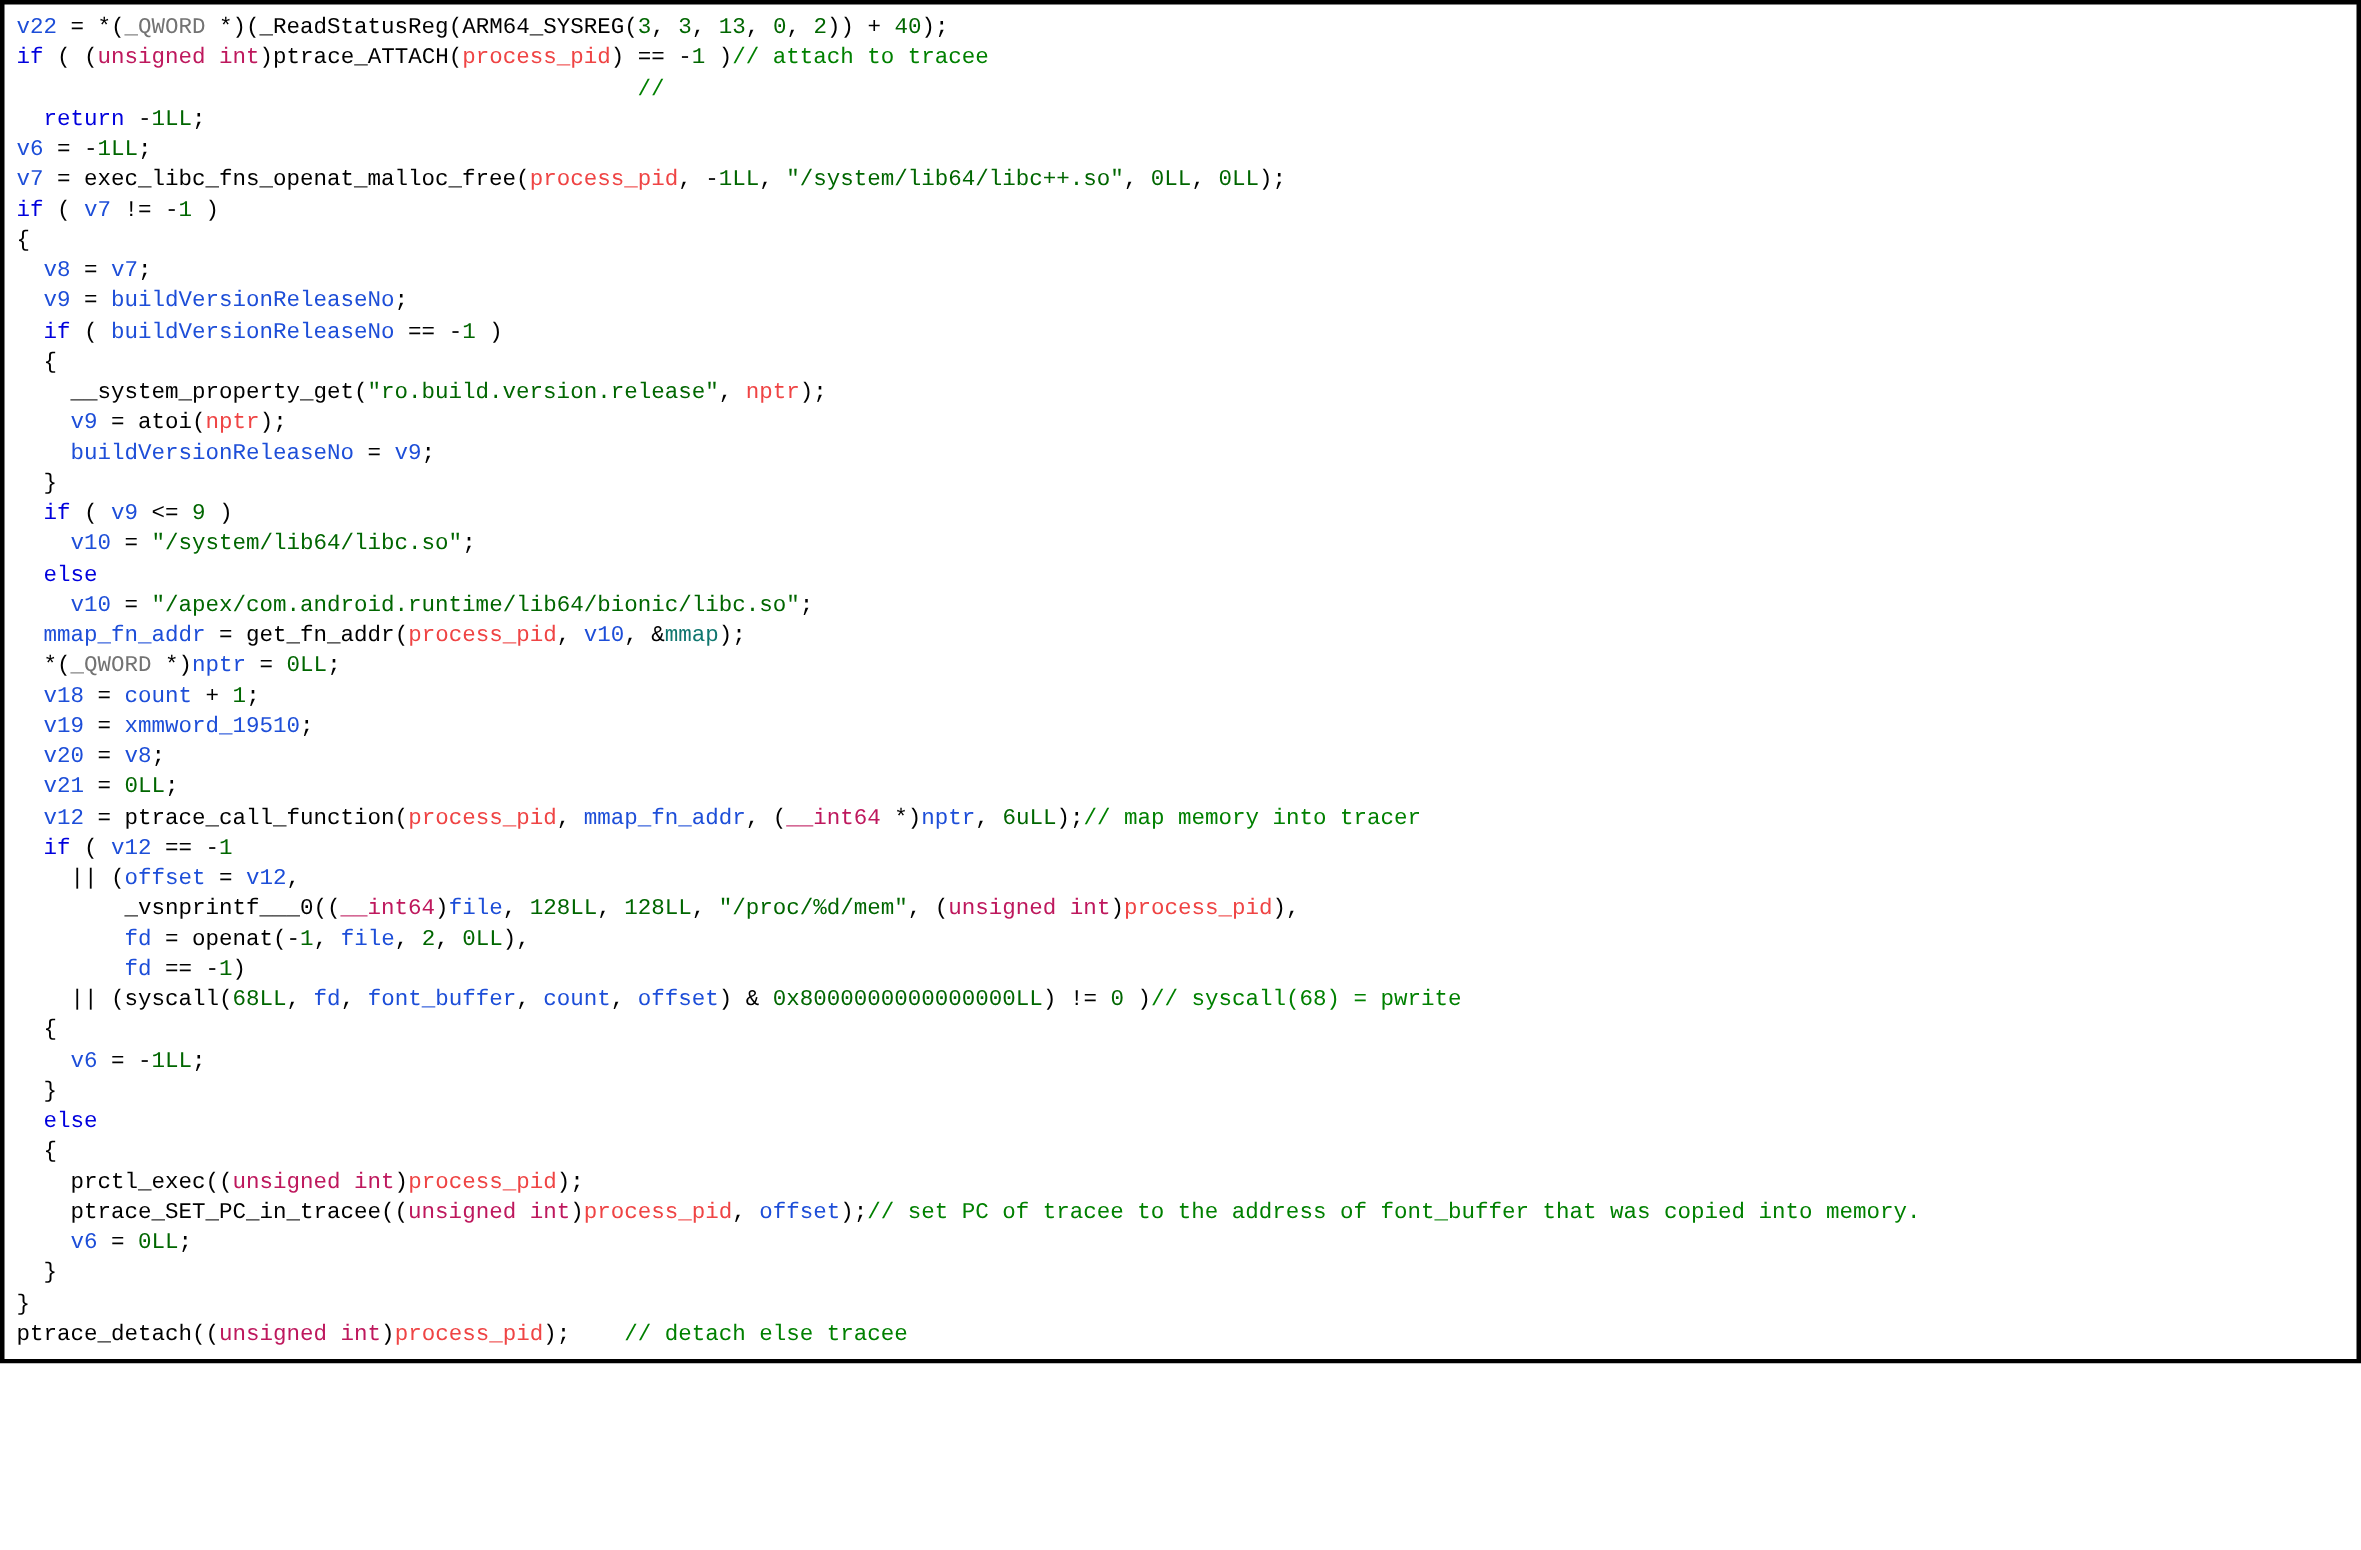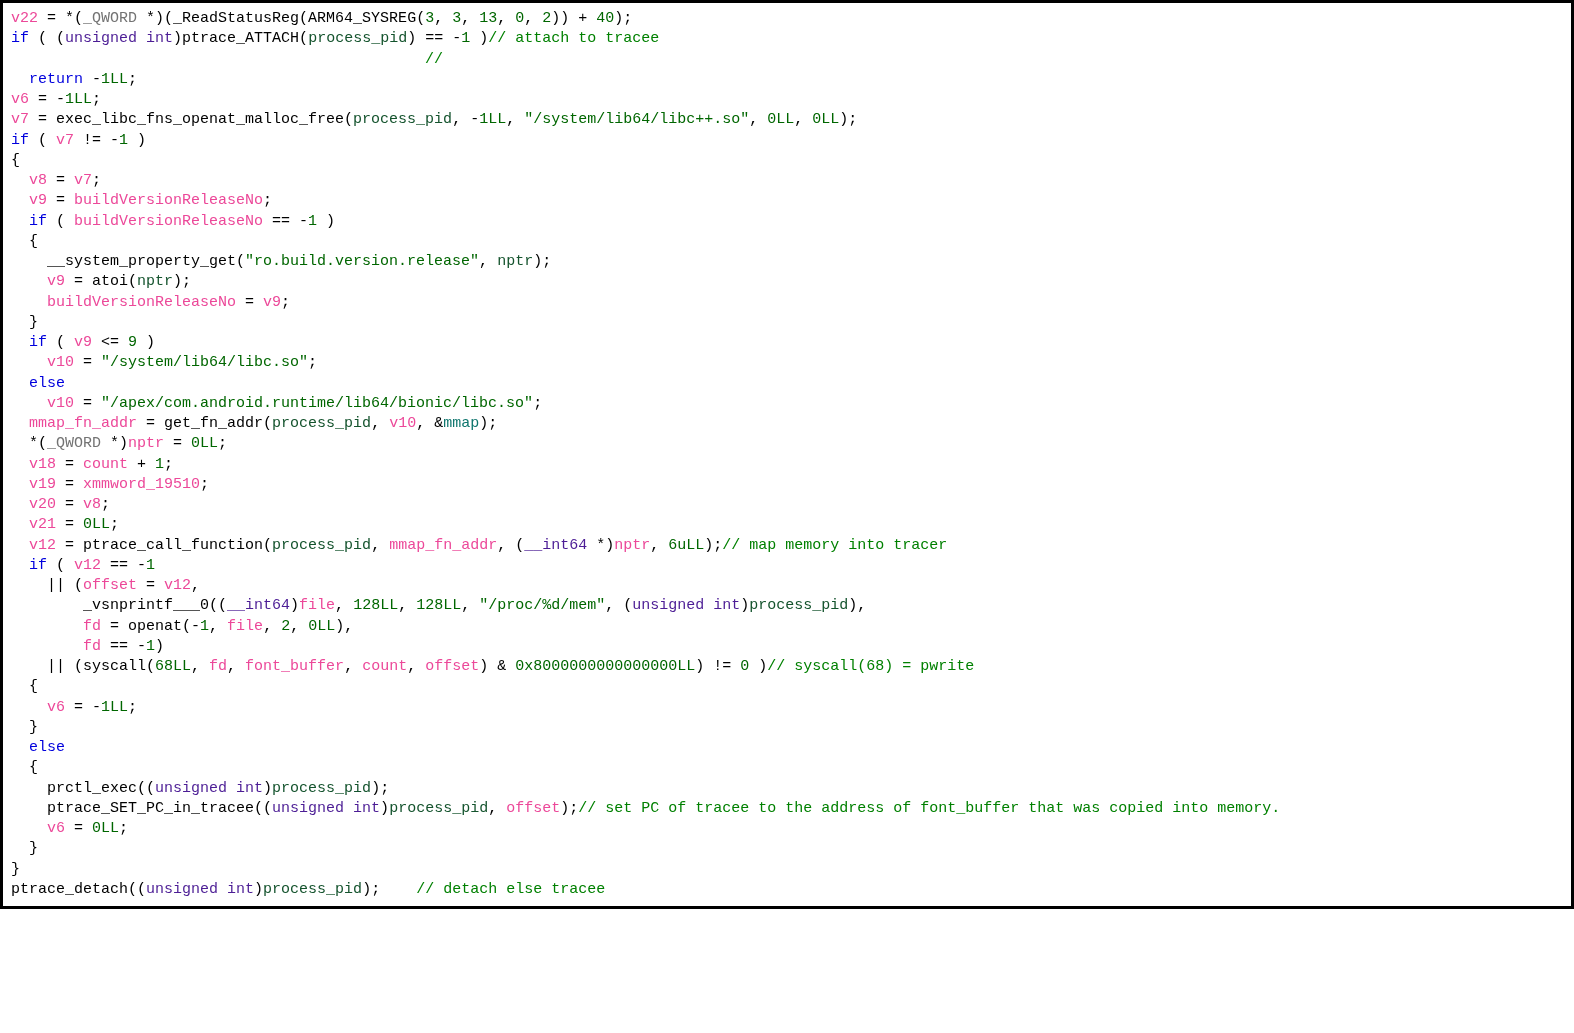--- a/index.html
+++ b/index.html
@@ -10,29 +10,29 @@
       font-size: 15px;
       line-height: 1.35;
     }
     .code-frame {
       border: 3px solid #000000;
       padding: 6px 8px;
       white-space: pre;
       overflow-x: auto;
     }
     .c-kw    { color: #0000dd; }   
-    .c-var   { color: #ec4899; }   
+    .c-var   { color: #1d4ed8; }   
     .c-num   { color: #006600; }   
     .c-str   { color: #006600; }   
-    .c-par   { color: #14532d; }   
+    .c-par   { color: #ef4444; }   
     .c-cmt   { color: #008000; }   
     .c-fn    { color: #000000; font-weight: normal; }
     .c-plain { color: #000000; }
     .c-special { color: #0f766e; margin-top: 11px; }
-    .c-typecast { color: #4c1d95; }
+    .c-typecast { color: #be185d; }
     .c-keyword-cast { color: #737373; }
   </style>
 </head>
 <body>
 
 <div class="code-frame"><div id="code-lines"><span class="c-var">v22</span><span class="c-plain"> = *(</span><span class="c-keyword-cast">_QWORD </span><span class="c-plain">*)(</span><span class="c-fn">_ReadStatusReg</span><span class="c-plain">(</span><span class="c-fn">ARM64_SYSREG</span><span class="c-plain">(</span><span class="c-num">3</span><span class="c-plain">, </span><span class="c-num">3</span><span class="c-plain">, </span><span class="c-num">13</span><span class="c-plain">, </span><span class="c-num">0</span><span class="c-plain">, </span><span class="c-num">2</span><span class="c-plain">)) + </span><span class="c-num">40</span><span class="c-plain">);</span>
 <span class="c-kw">if</span><span class="c-plain"> ( (</span><span class="c-typecast">unsigned int</span><span class="c-plain">)</span><span class="c-fn">ptrace_ATTACH</span><span class="c-plain">(</span><span class="c-par">process_pid</span><span class="c-plain">) == -</span><span class="c-num">1</span><span class="c-plain"> )</span><span class="c-cmt">// attach to tracee</span>
 <span class="c-plain">                                              </span><span class="c-cmt">//</span>
 <span class="c-plain">  </span><span class="c-kw">return</span><span class="c-plain"> -</span><span class="c-num">1LL</span><span class="c-plain">;</span>
 <span class="c-var">v6</span><span class="c-plain"> = -</span><span class="c-num">1LL</span><span class="c-plain">;</span>

